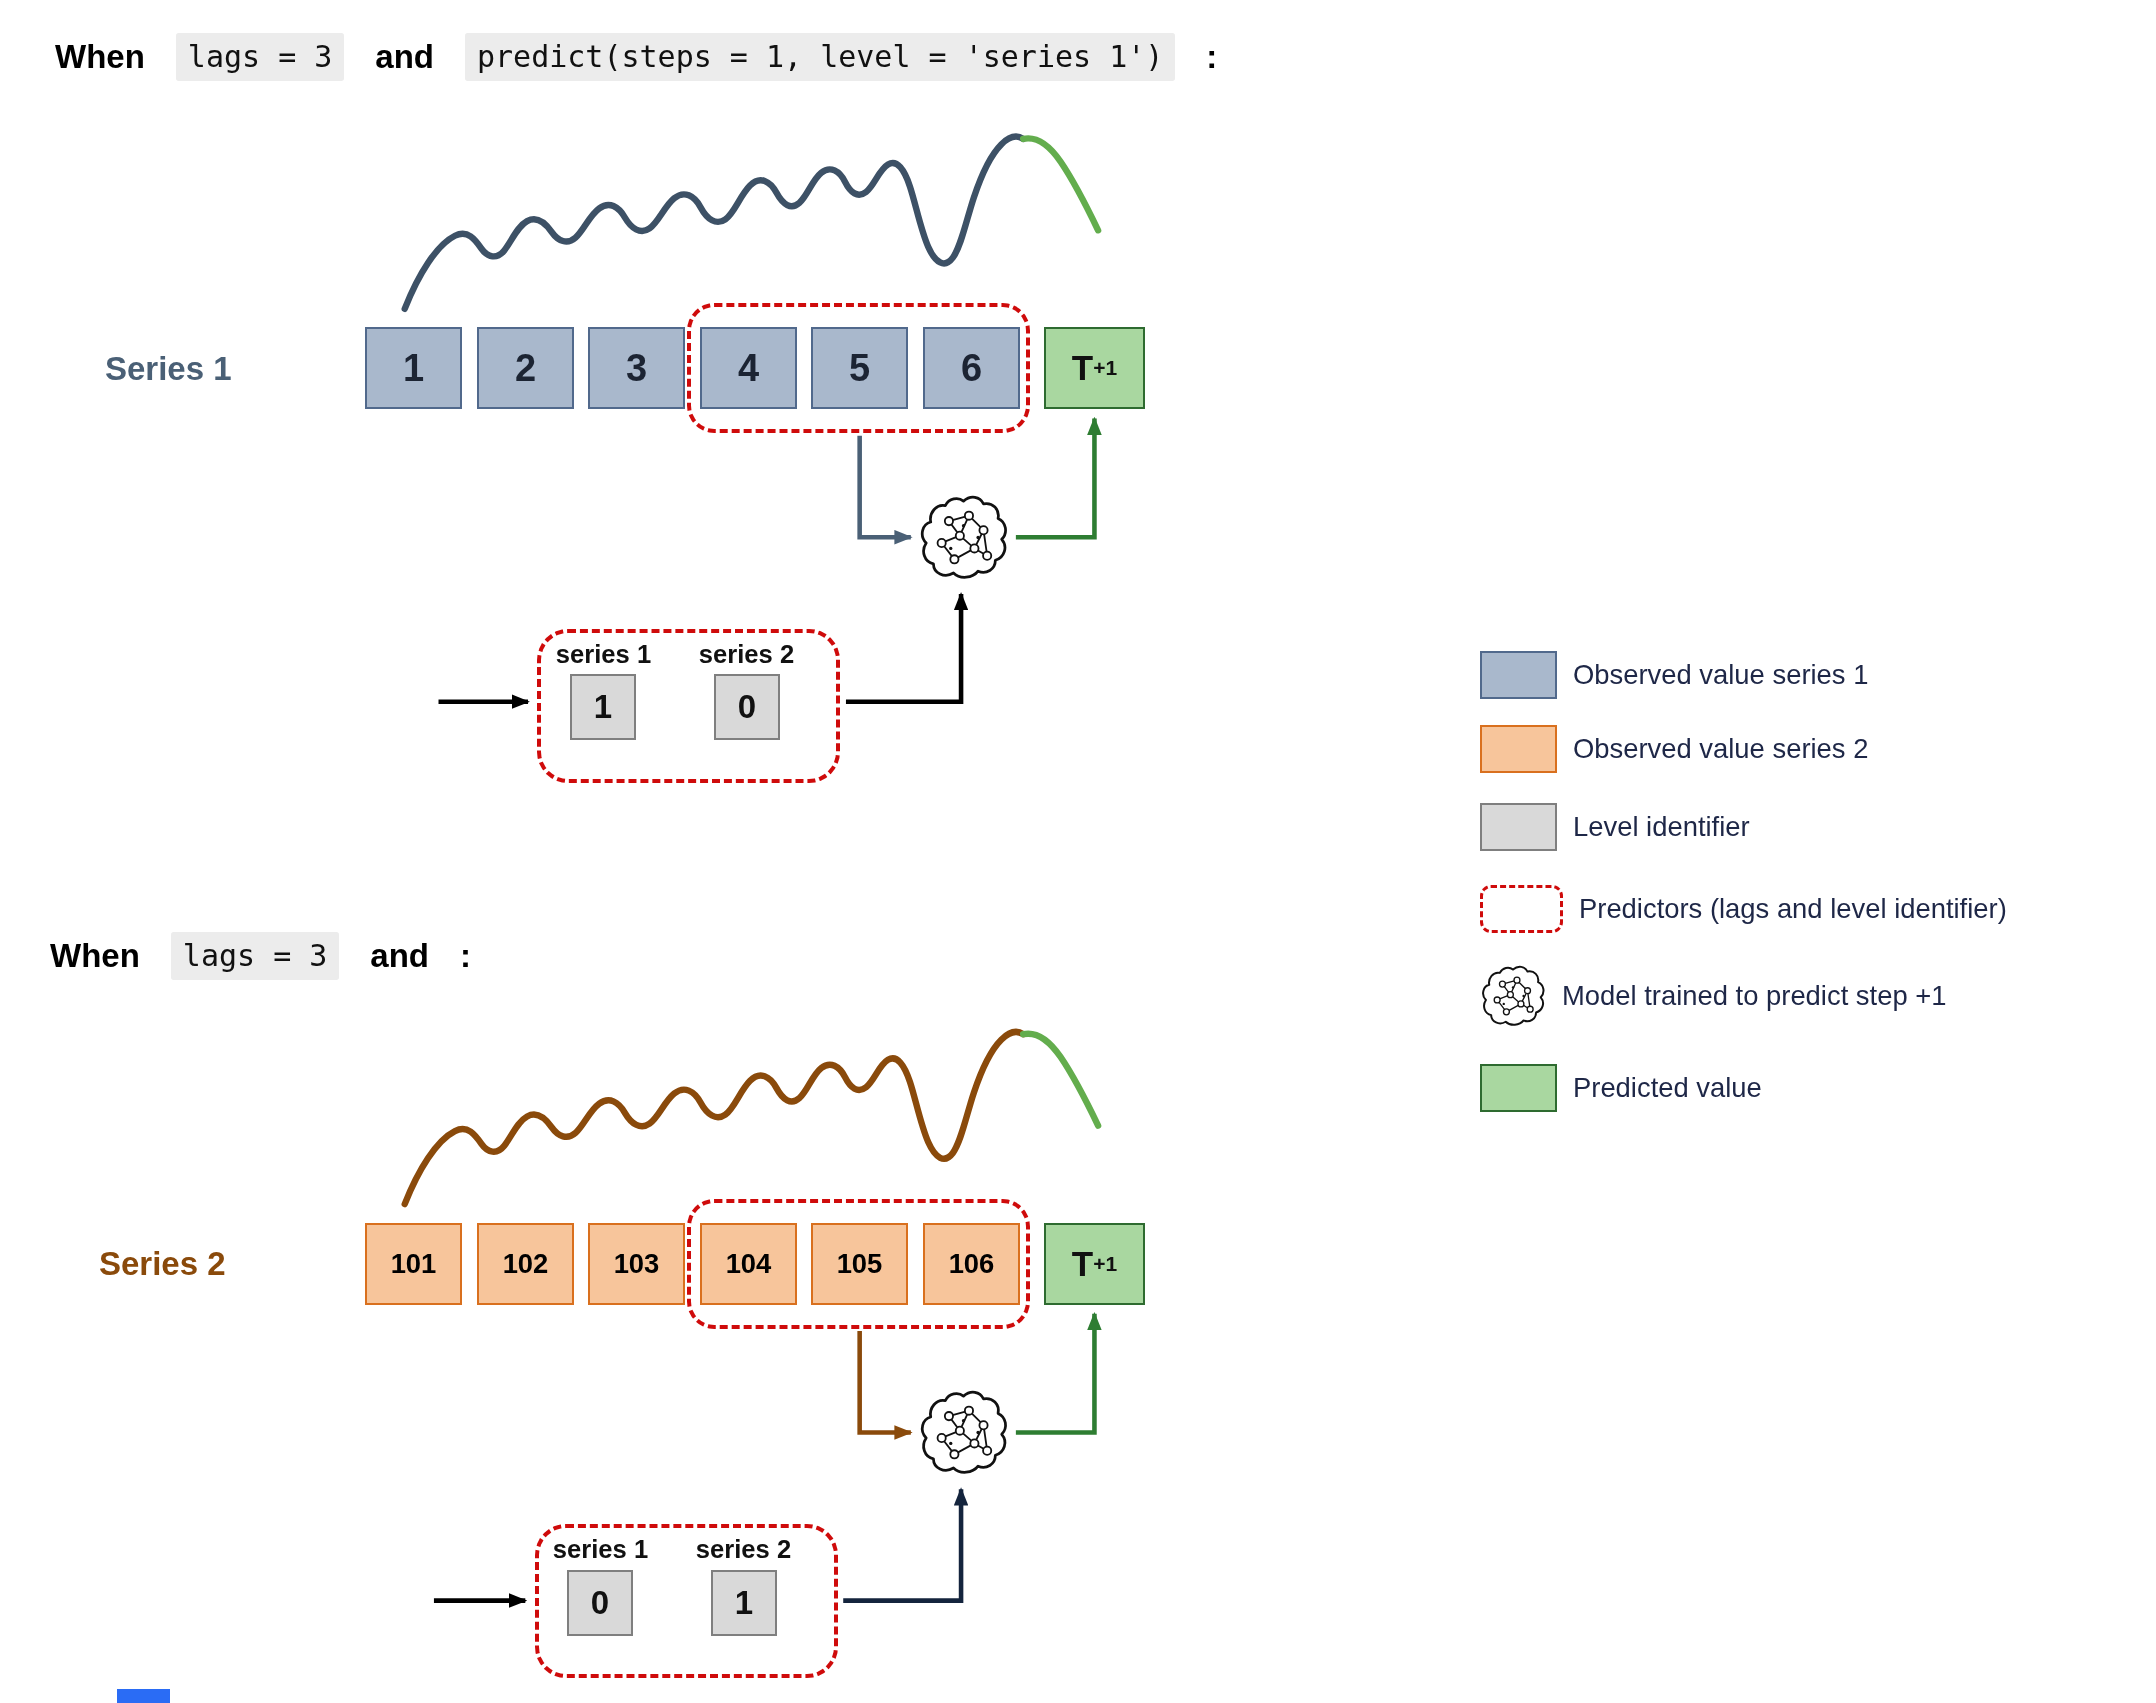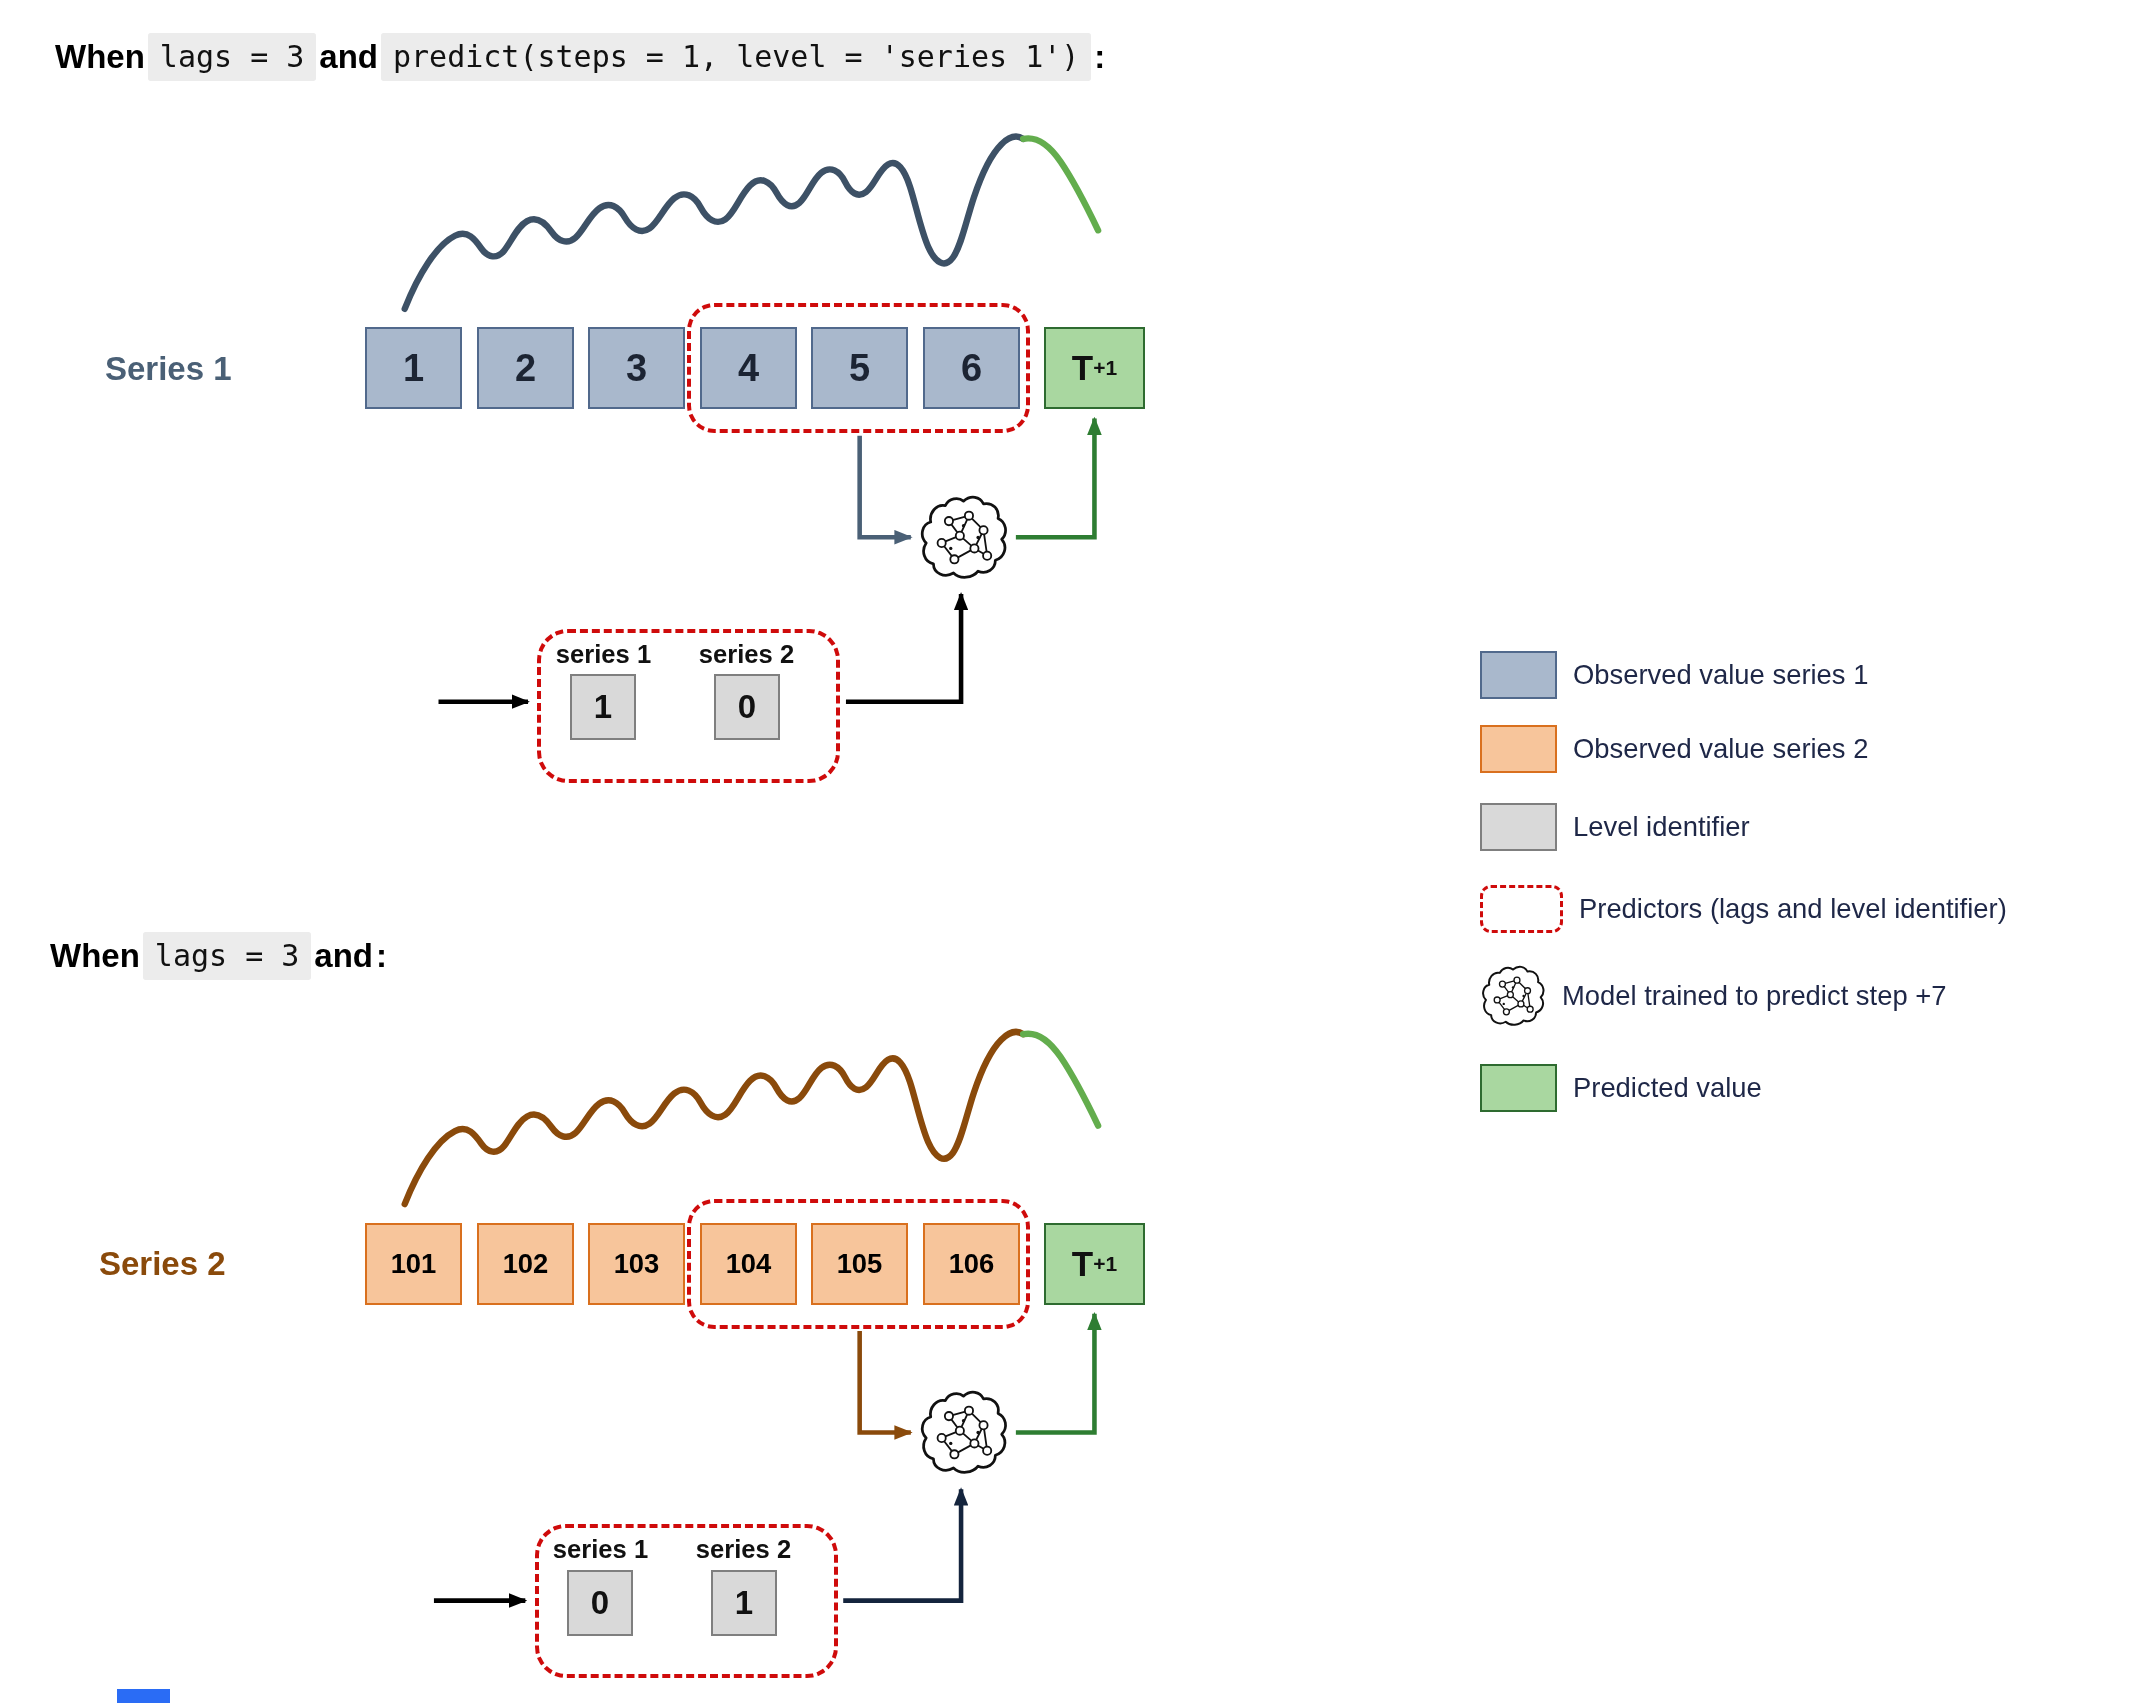--- a/index.html
+++ b/index.html
@@ -1,21 +1,21 @@
 <!DOCTYPE html>
 <html style="font-size:14.6px"><head>
 <meta charset="utf-8">
 <style>
   html,body{margin:0;padding:0;background:#ffffff;}
   .canvas{position:relative;width:2156px;height:1703px;background:#ffffff;
           font-family:"Liberation Sans",sans-serif;overflow:hidden;}
   .abs{position:absolute;}
   svg.overlay{position:absolute;left:0;top:0;pointer-events:none;}
 
-  .title{position:absolute;display:flex;align-items:center;gap:3px;
+  .title{position:absolute;display:flex;align-items:center;gap:31px;
          font-weight:bold;font-size:33px;color:#000;white-space:nowrap;}
   .title .chip{font-size:30px;font-weight:normal;padding:6.4px 12px;border-radius:2.7px;}
 
   .chip{background:#ececec;color:#111;font-family:"DejaVu Sans Mono",monospace;}
 
   .series-label{position:absolute;font-size:33px;font-weight:bold;white-space:nowrap;}
 
   .vbox{position:absolute;width:97px;height:82px;display:flex;align-items:center;
         justify-content:center;font-weight:bold;box-sizing:border-box;}
   .s1{background:#a9b8cc;border:2.7px solid #51698c;color:#1c2433;font-size:38px;top:327px;}
@@ -196,21 +196,21 @@
     <div class="legend-label">Level identifier</div>
   </div>
   <div class="legend-row" style="top:888px;height:42px">
     <div class="sw-dash"></div>
     <div class="legend-label">Predictors (lags and level identifier)</div>
   </div>
   <div class="legend-row" style="top:963px;height:66px">
     <svg width="66" height="66" style="flex:0 0 auto" viewBox="0 0 72 72">
         <use href="#brain"></use>
       </svg>
-    <div class="legend-label">Model trained to predict step +7</div>
+    <div class="legend-label">Model trained to predict step +1</div>
   </div>
   <div class="legend-row" style="top:1064px;height:48px">
     <div class="swatch sw-pred"></div>
     <div class="legend-label">Predicted value</div>
   </div>
 
   <div class="artifact"></div>
 
 </div>
 

